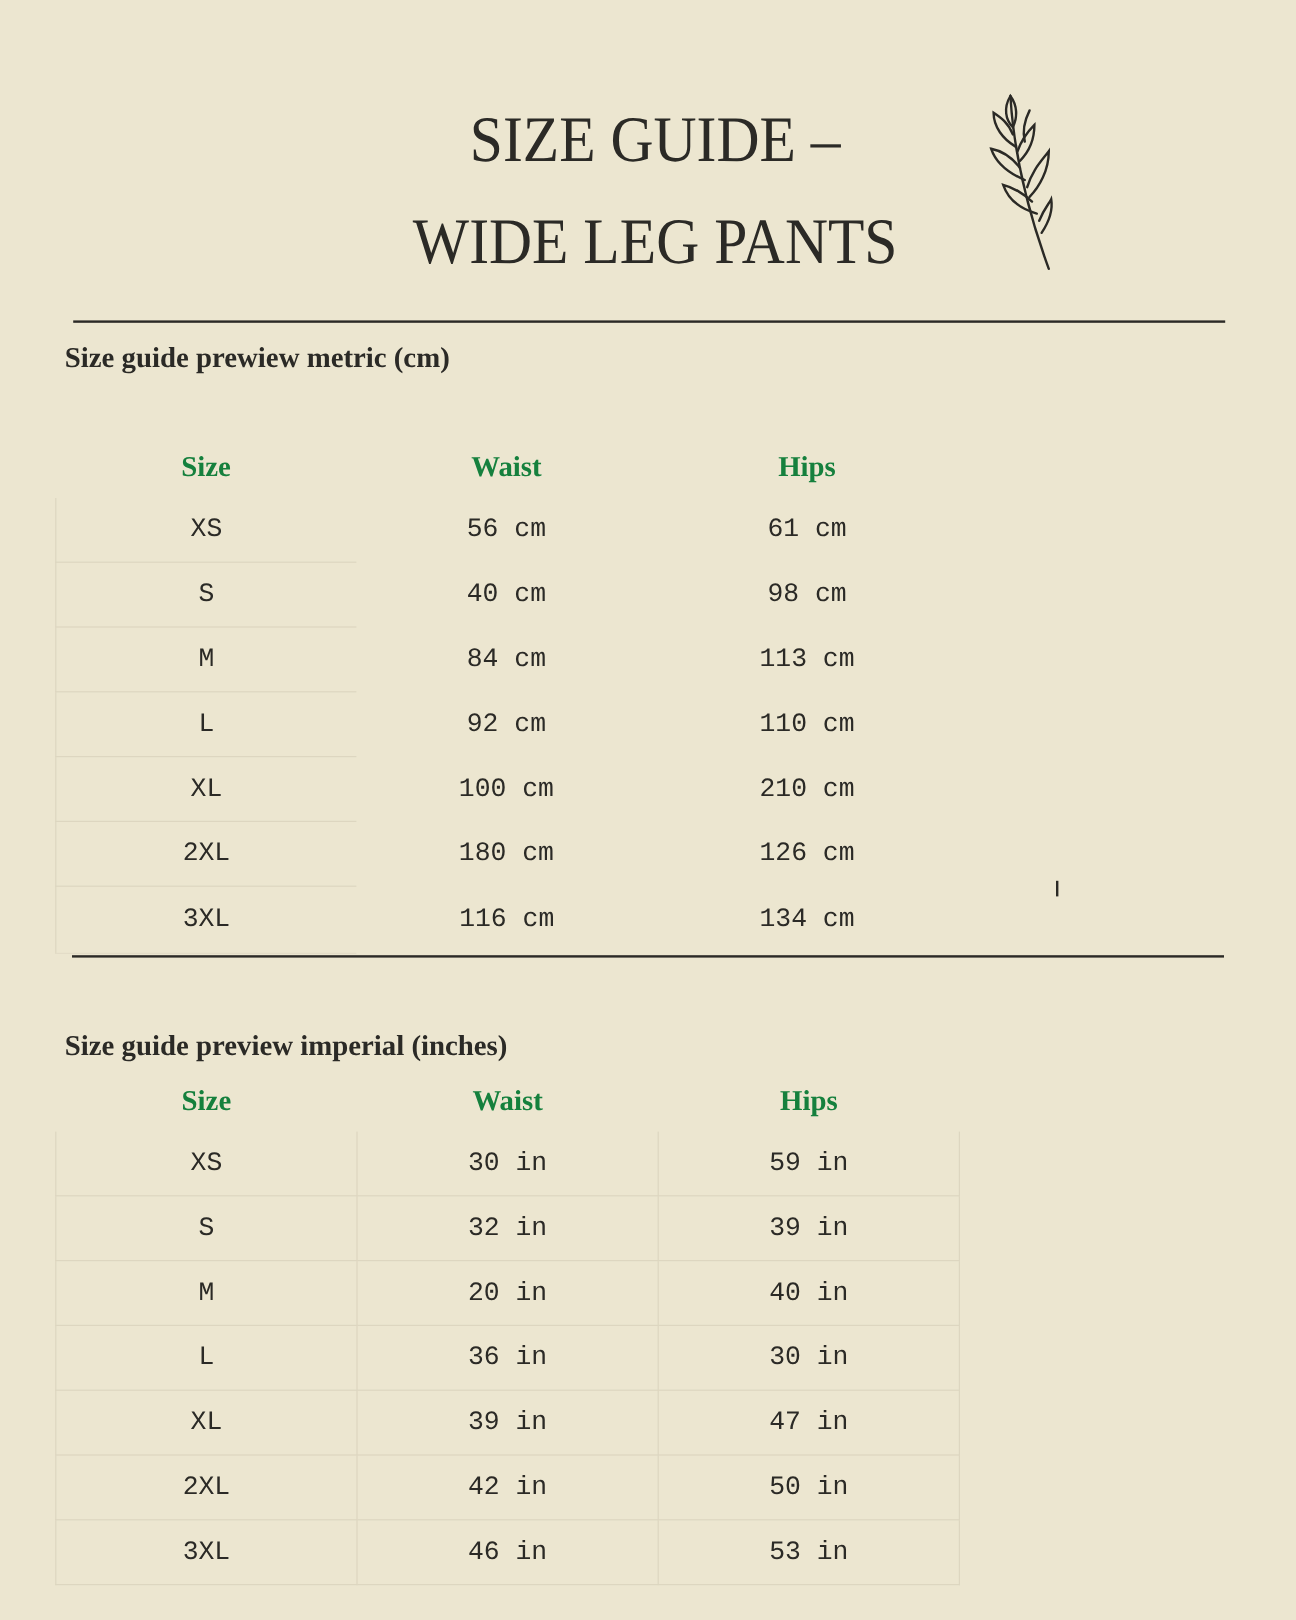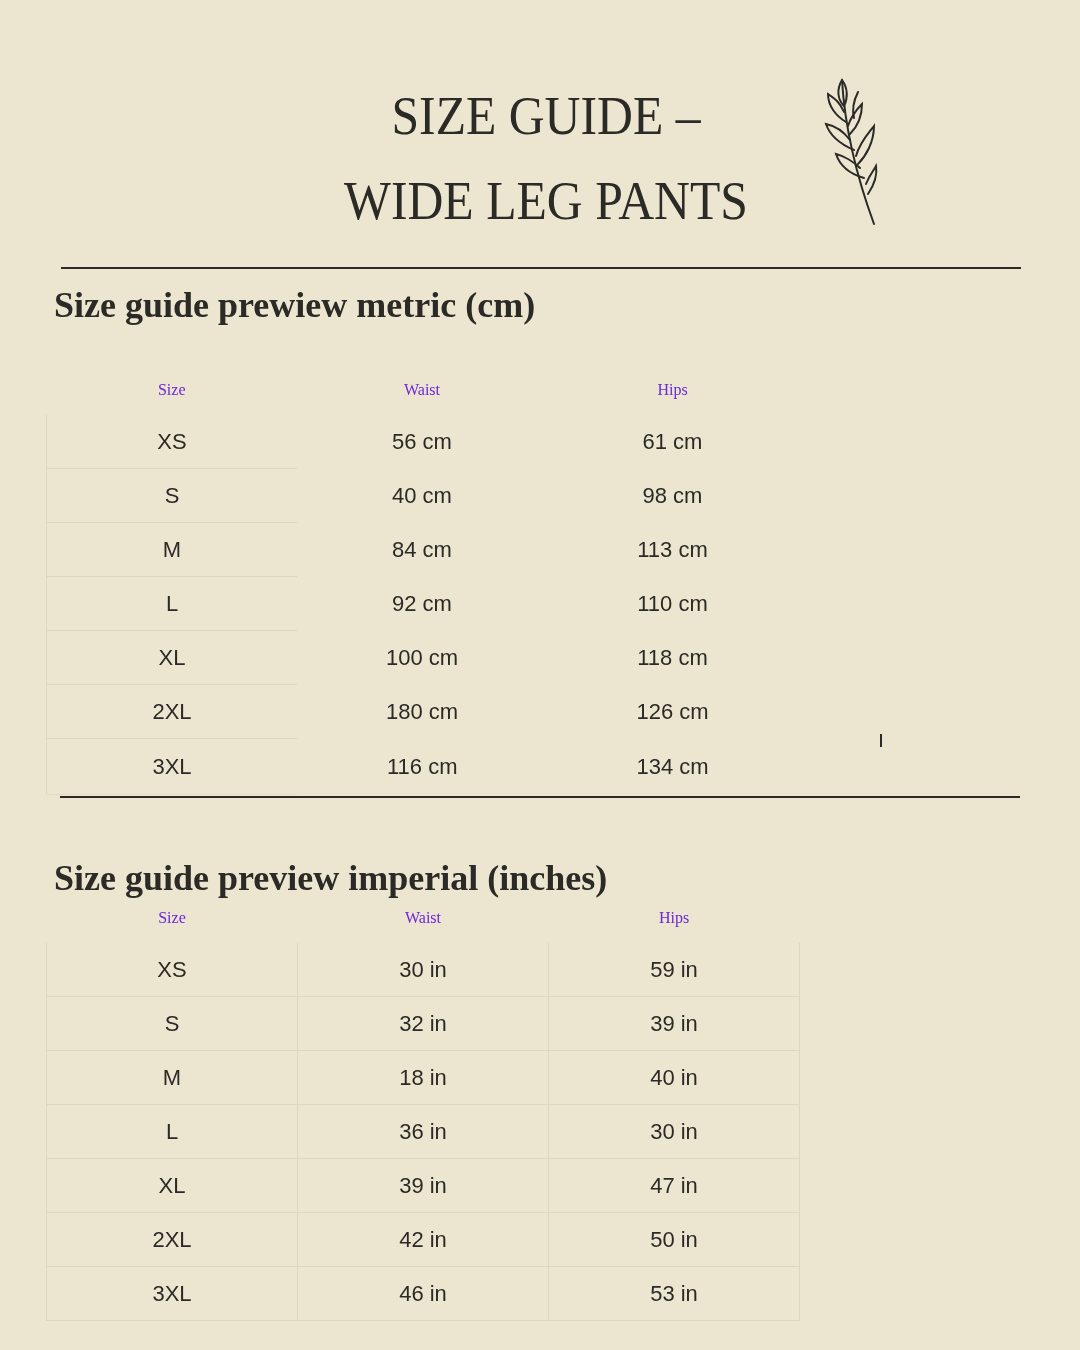--- a/index.html
+++ b/index.html
@@ -26,38 +26,38 @@
   .title.l1 { top: 89px; }
   .title.l2 { top: 174px; }
   .sprig { position: absolute; left: 818px; top: 74px; width: 66px; height: 154px; }
   .rule {
     position: absolute; height: 2px; background: #2b2a26;
   }
   .section-title {
     position: absolute; left: 54px;
     font-family: "Liberation Serif", "DejaVu Serif", serif;
     font-weight: bold;
-    font-size: 36px;
+    font-size: 24px;
     color: #2b2a26;
     line-height: 1;
   }
   table.sz {
     position: absolute; left: 46px;
     border-collapse: collapse;
   }
   table.sz th {
     font-family: "Liberation Serif", "DejaVu Serif", serif;
-    font-weight: normal; font-size: 16px;
-    color: #6d28d9;
+    font-weight: bold; font-size: 24px;
+    color: #15803d;
     height: 50px; padding: 0; text-align: center;
     width: 250px;
     vertical-align: middle;
   }
   table.sz td {
-    font-family: Liberation Sans, sans-serif;
+    font-family: Liberation Mono, monospace;
     font-size: 22px;
     color: #2b2a26;
     height: 53px; padding: 0; text-align: center;
     width: 250px;
     vertical-align: middle;
   }
   
   table.metric td.c0 { border-left: 1px solid #ddd6c0; border-bottom: 1px solid #ddd6c0; }
   table.metric tr:last-child td.c0 { border-bottom: 1px solid #e3dcc7; }
   
@@ -113,21 +113,21 @@
       <td>113 cm</td>
     </tr>
     <tr>
       <td class="c0">L</td>
       <td>92 cm</td>
       <td>110 cm</td>
     </tr>
     <tr>
       <td class="c0">XL</td>
       <td>100 cm</td>
-      <td>118 cm</td>
+      <td>210 cm</td>
     </tr>
     <tr>
       <td class="c0">2XL</td>
       <td>180 cm</td>
       <td>126 cm</td>
     </tr>
     <tr>
       <td class="c0" style="height:55px;">3XL</td>
       <td>116 cm</td>
       <td>134 cm</td>
@@ -155,21 +155,21 @@
       <td>30 in</td>
       <td>59 in</td>
     </tr>
     <tr>
       <td class="c0">S</td>
       <td>32 in</td>
       <td>39 in</td>
     </tr>
     <tr>
       <td class="c0">M</td>
-      <td>18 in</td>
+      <td>20 in</td>
       <td>40 in</td>
     </tr>
     <tr>
       <td class="c0">L</td>
       <td>36 in</td>
       <td>30 in</td>
     </tr>
     <tr>
       <td class="c0">XL</td>
       <td>39 in</td>

